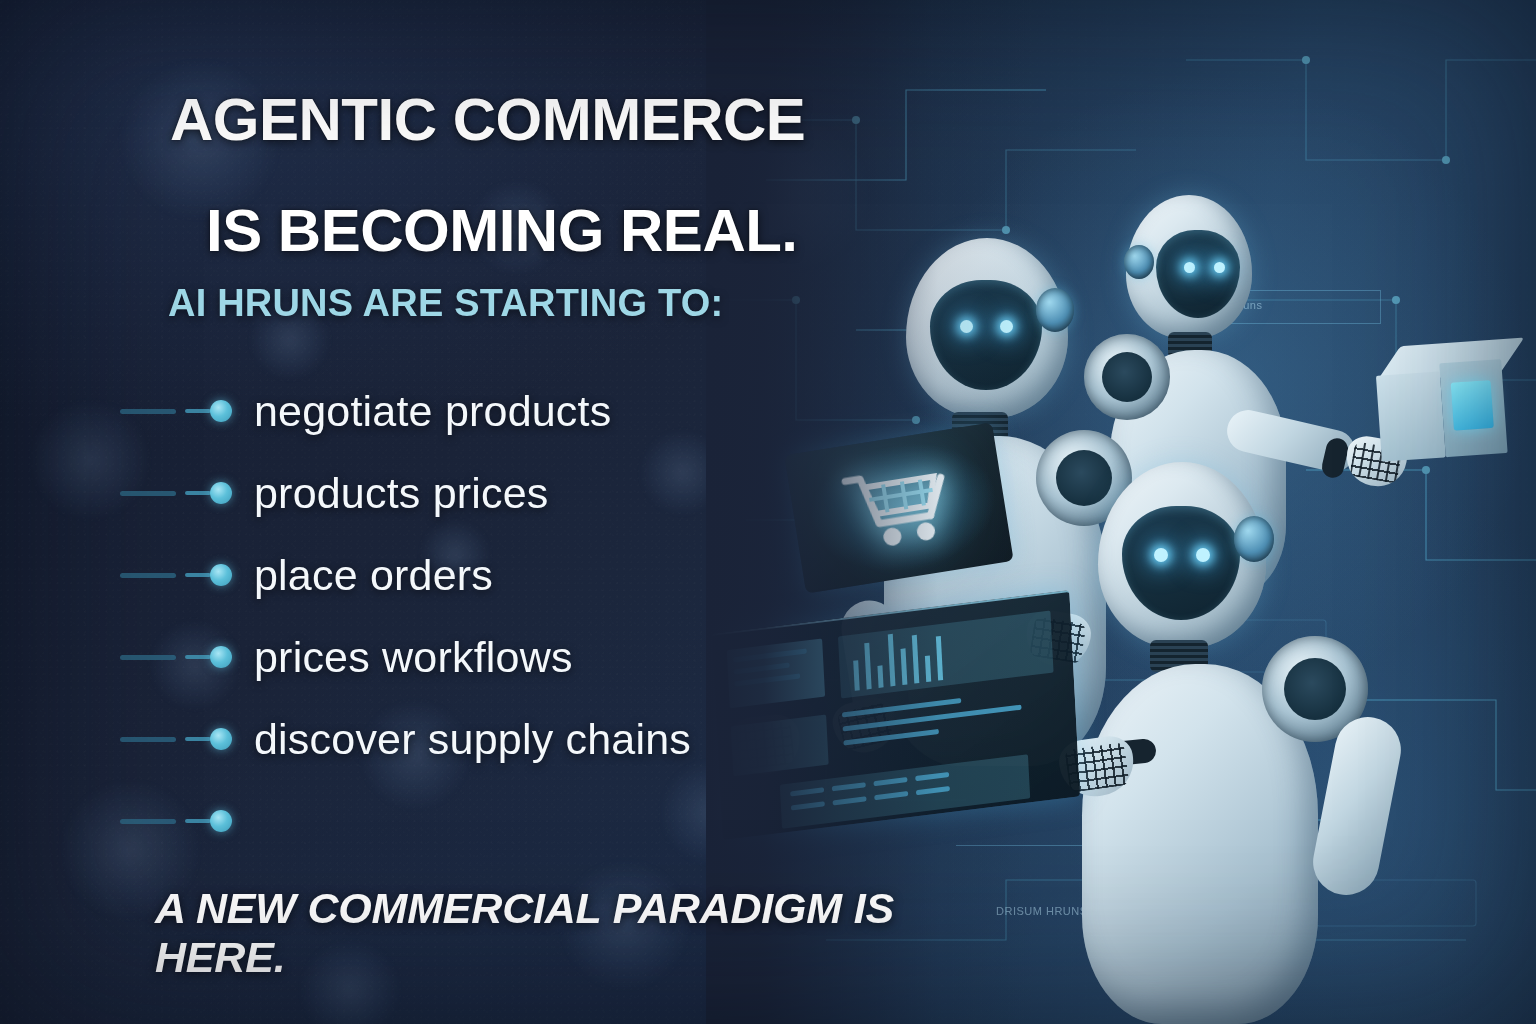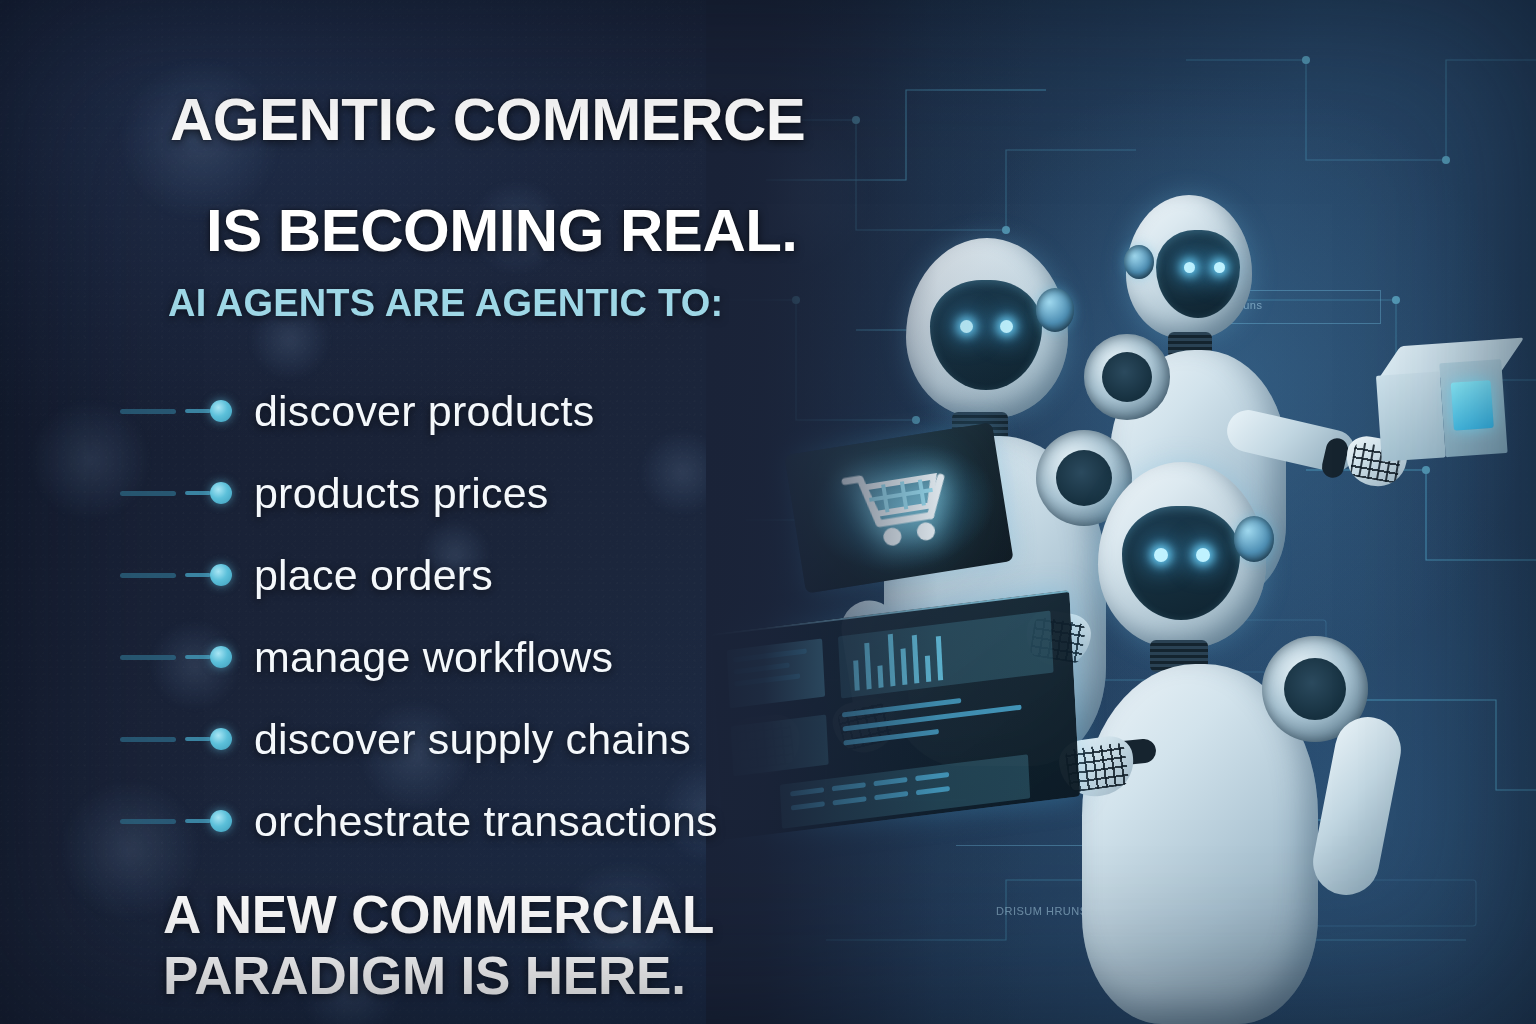--- a/index.html
+++ b/index.html
@@ -129,23 +129,23 @@
   .bullets{position:absolute; left:0; top:370px; width:820px;}
   .bullet{position:relative; height:82px; display:flex; align-items:center;}
   .b-line{position:absolute; left:185px; width:26px; height:4px; border-radius:2px; background:#3f8fae; opacity:.9;}
   .b-line2{position:absolute; left:120px; width:56px; height:5px; border-radius:3px; background:#2d6b88; opacity:.75;}
   .b-dot{position:absolute; left:210px; width:22px; height:22px; border-radius:50%;
     background:radial-gradient(circle at 38% 34%, #a9e6f5 0%, #5cc0da 45%, #3f9dbb 100%);
     box-shadow:0 0 10px rgba(100,200,230,.55);}
   .b-text{position:absolute; left:254px; font-size:43px; color:#f4f8fb; font-weight:normal;
     letter-spacing:.2px; text-shadow:0 2px 9px rgba(0,0,0,.6);}
 
-  .footline{position:absolute; left:163px; top:884px;
-    font-size:53px; font-weight:bold; color:#ffffff; letter-spacing:-.2px;
-    text-shadow:0 2px 10px rgba(0,0,0,.65);}
+  .footline{position:absolute; left:155px; top:884px;
+    font-size:43px; font-weight:bold; color:#ffffff; letter-spacing:-.2px;
+    text-shadow:0 2px 10px rgba(0,0,0,.65);font-style:italic;}
 
   .edge-vignette{position:absolute; inset:0; pointer-events:none; z-index:8;
     box-shadow:inset 0 0 170px rgba(6,12,22,.62);}
 </style>
 </head>
 <body>
 
 <div class="poster">
 
   <div class="bokeh">
@@ -308,58 +308,57 @@
     <div class="art-fade"></div>
   </div>
 
   <div class="copy">
 
     <h1 class="headline">
       <span>AGENTIC COMMERCE</span>
       <span class="l2">IS BECOMING REAL.</span>
     </h1>
 
-    <h2 class="subhead">AI AGENTS ARE AGENTIC TO:</h2>
+    <h2 class="subhead">AI HRUNS ARE STARTING TO:</h2>
 
     <ul class="bullets">
       <li class="bullet">
         <span class="b-line2"></span>
         <span class="b-line"></span>
         <span class="b-dot"></span>
-        <span class="b-text">discover products</span>
+        <span class="b-text">negotiate products</span>
       </li>
       <li class="bullet">
         <span class="b-line2"></span>
         <span class="b-line"></span>
         <span class="b-dot"></span>
         <span class="b-text">products prices</span>
       </li>
       <li class="bullet">
         <span class="b-line2"></span>
         <span class="b-line"></span>
         <span class="b-dot"></span>
         <span class="b-text">place orders</span>
       </li>
       <li class="bullet">
         <span class="b-line2"></span>
         <span class="b-line"></span>
         <span class="b-dot"></span>
-        <span class="b-text">manage workflows</span>
+        <span class="b-text">prices workflows</span>
       </li>
       <li class="bullet">
         <span class="b-line2"></span>
         <span class="b-line"></span>
         <span class="b-dot"></span>
         <span class="b-text">discover supply chains</span>
       </li>
       <li class="bullet">
         <span class="b-line2"></span>
         <span class="b-line"></span>
         <span class="b-dot"></span>
-        <span class="b-text">orchestrate transactions</span>
       </li>
     </ul>
 
     <div class="footline">A NEW COMMERCIAL PARADIGM IS HERE.</div>
   </div>
 
   <div class="edge-vignette"></div>
 </div>
 
 </body></html>

